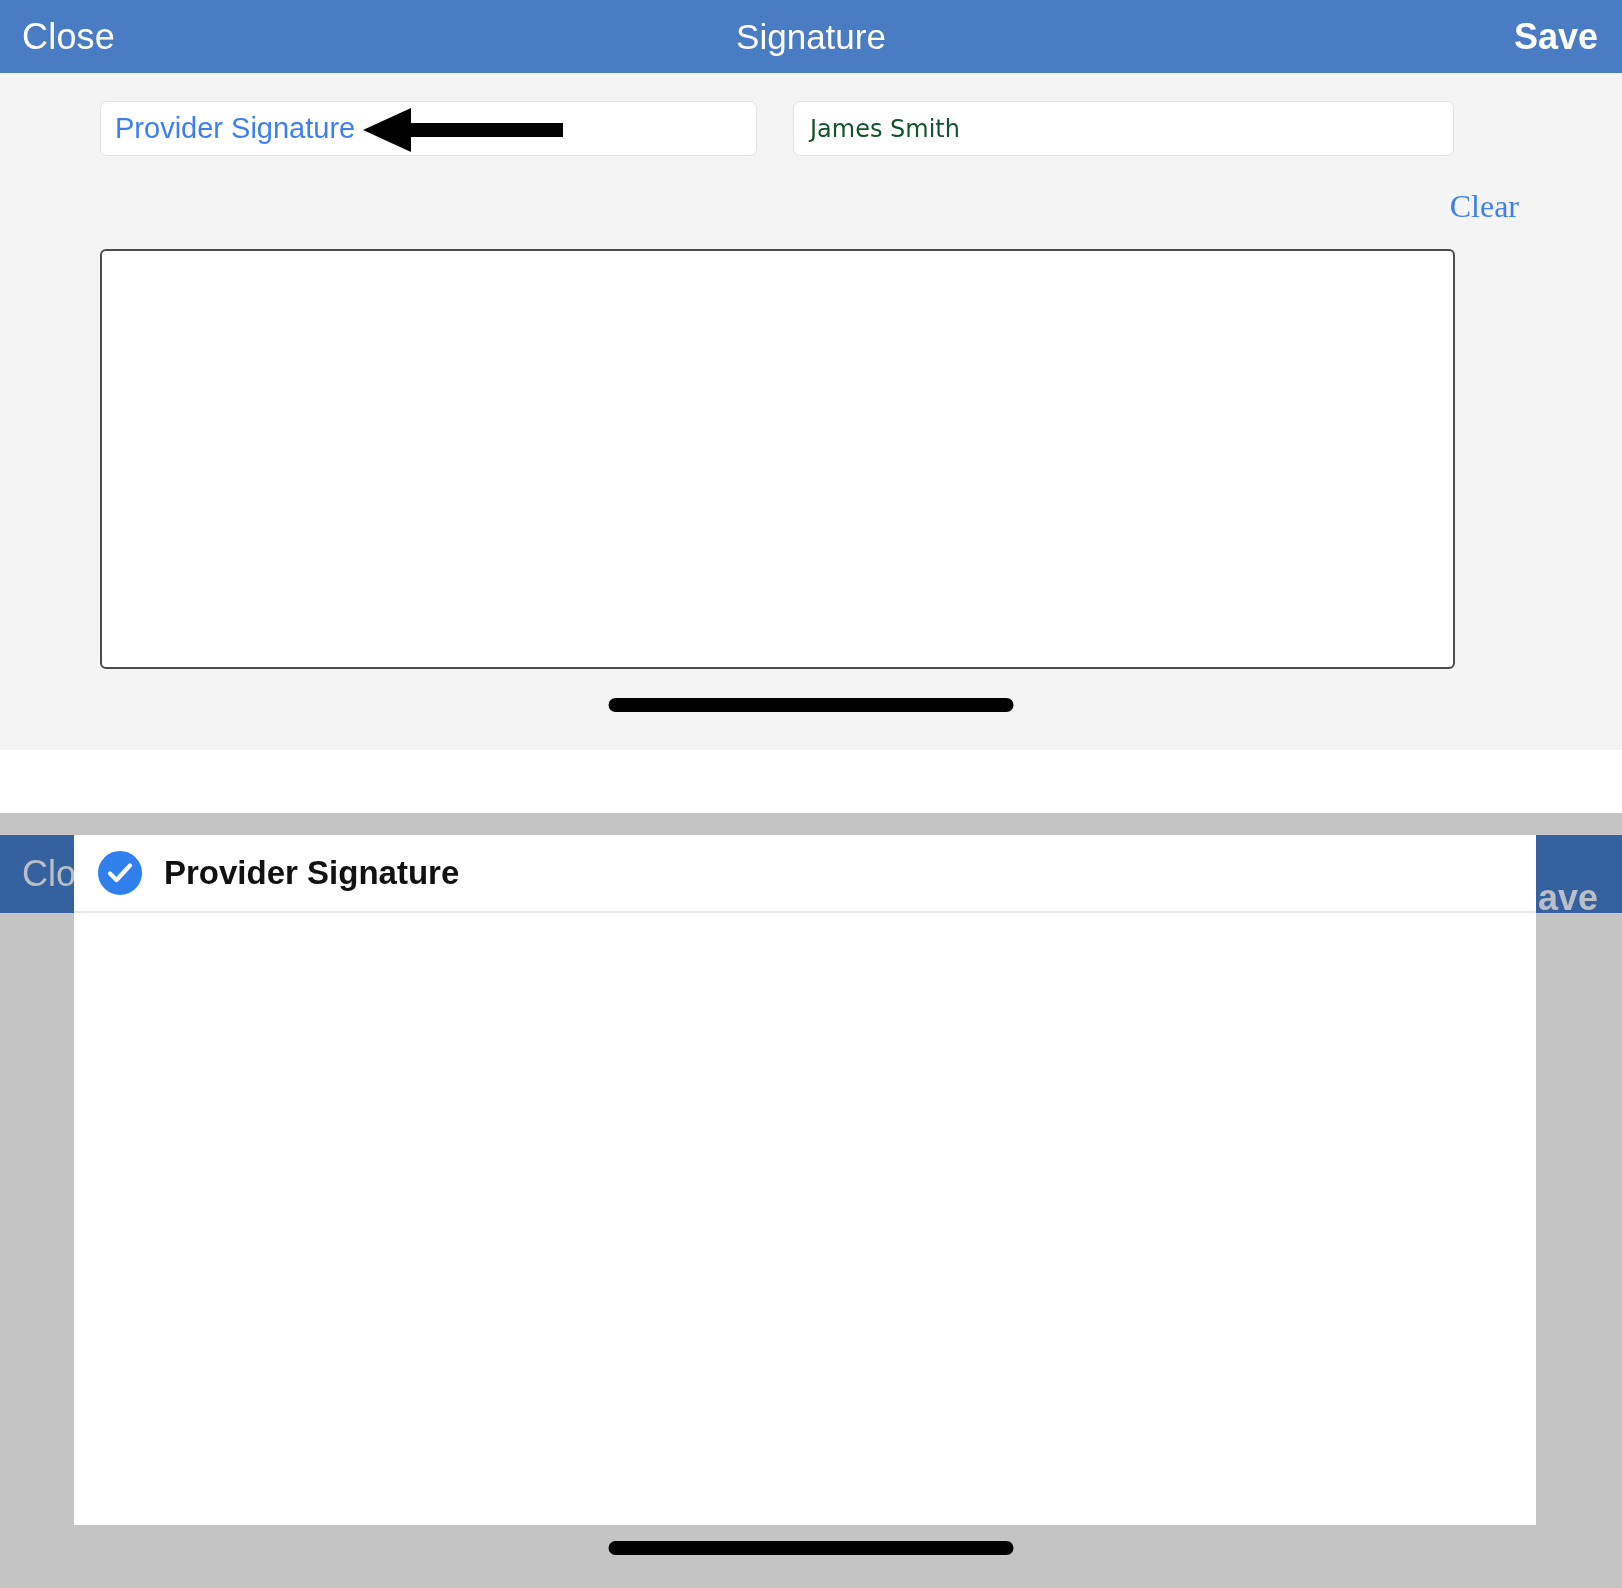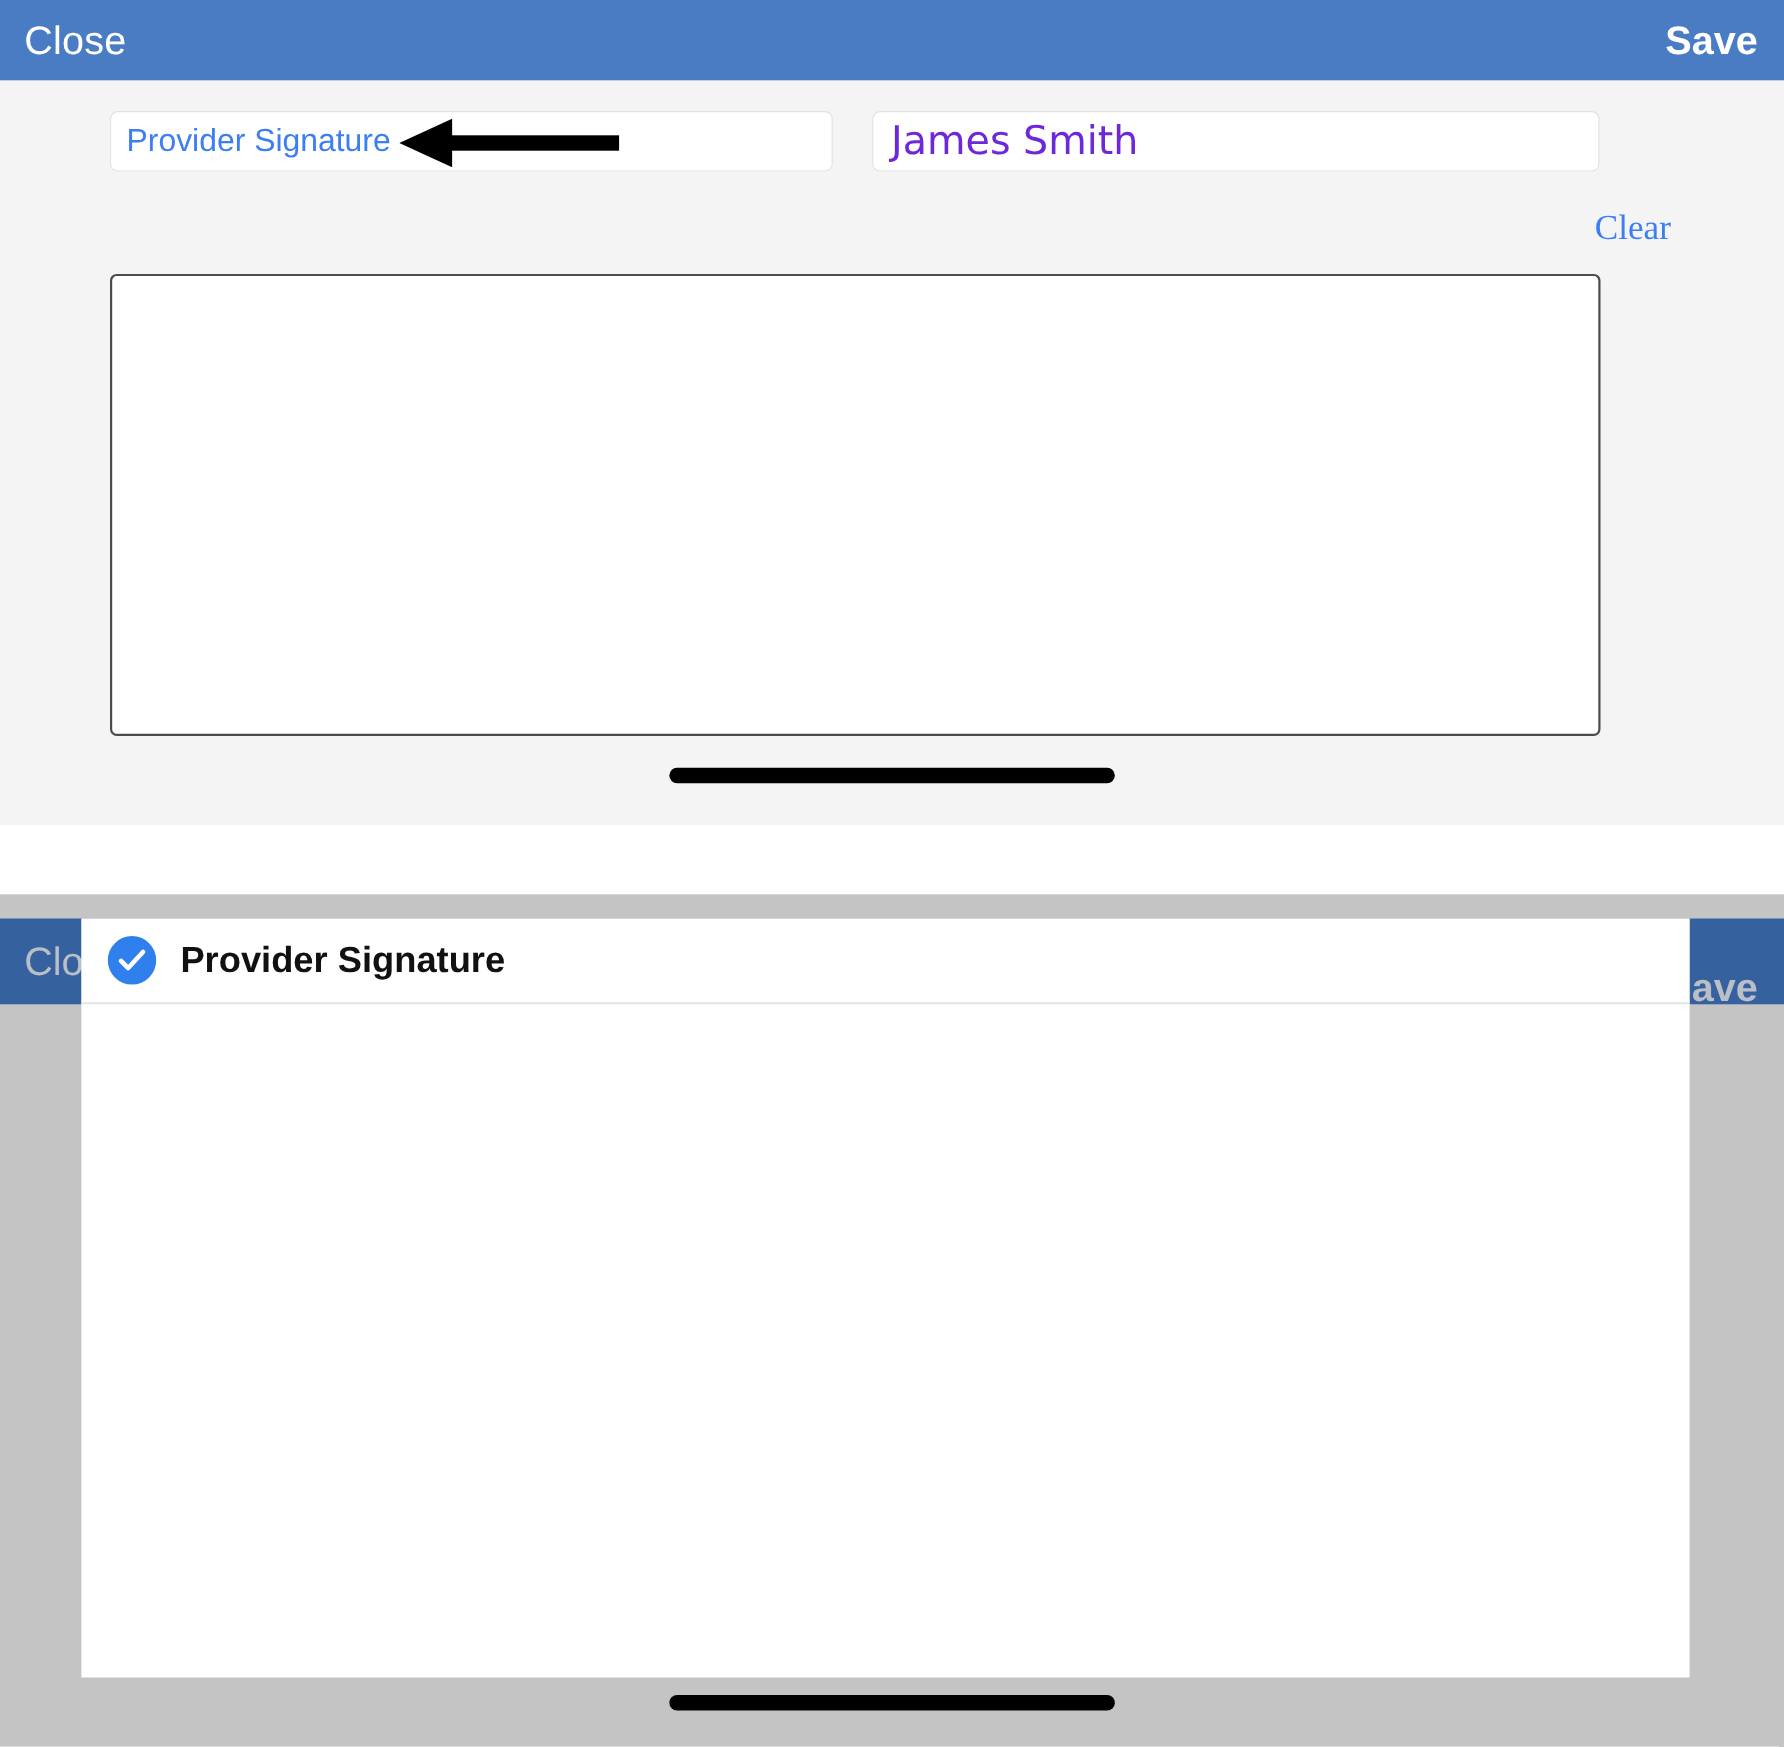--- a/index.html
+++ b/index.html
@@ -57,21 +57,21 @@
   }
   .field-type  { left: 100px; top: 101px; width: 657px; }
   .field-name  { left: 793px; top: 101px; width: 661px; }
   .field-value-blue {
     padding-left: 14px;
     font-size: 29px; color: #3d7ff2; font-weight: 400;
     white-space: nowrap;
   }
   .field-value-purple {
     padding-left: 16px;
-    font-size: 36px; color: #6d28d9; font-weight: 400;
+    font-size: 24px; color: #14532d; font-weight: 400;
     white-space: nowrap;
     font-family: "DejaVu Sans", sans-serif;
   }
 
   
   .annot-arrow {
     position: absolute; left: 363px; top: 108px;
     width: 200px; height: 44px;
     pointer-events: none;
   }
@@ -166,20 +166,21 @@
 </style>
 </head>
 <body>
 
 <div id="root">
 
   <div class="screen-1">
 
     <div class="navbar">
       <div class="nav-close">Close</div>
+      <div class="nav-title">Signature</div>
       <div class="nav-save">Save</div>
     </div>
 
     <div class="field field-type">
       <span class="field-value-blue">Provider Signature</span>
     </div>
 
     <div class="field field-name">
       <span class="field-value-purple">James Smith</span>
     </div>

